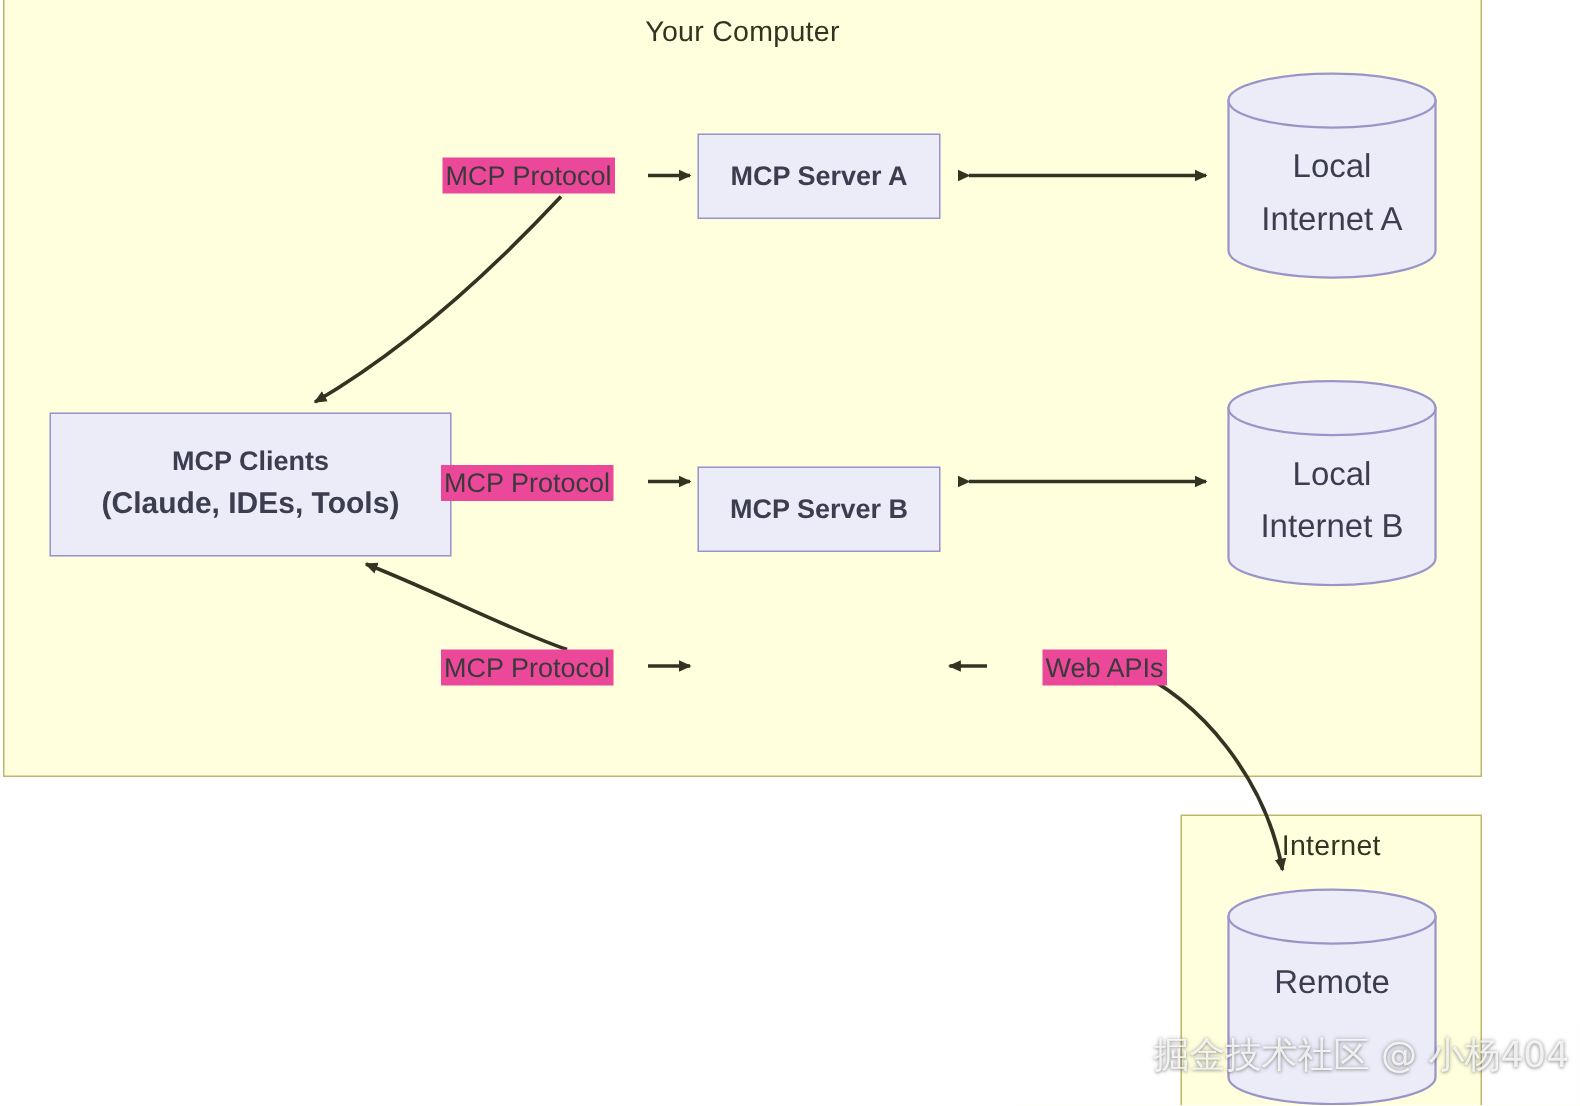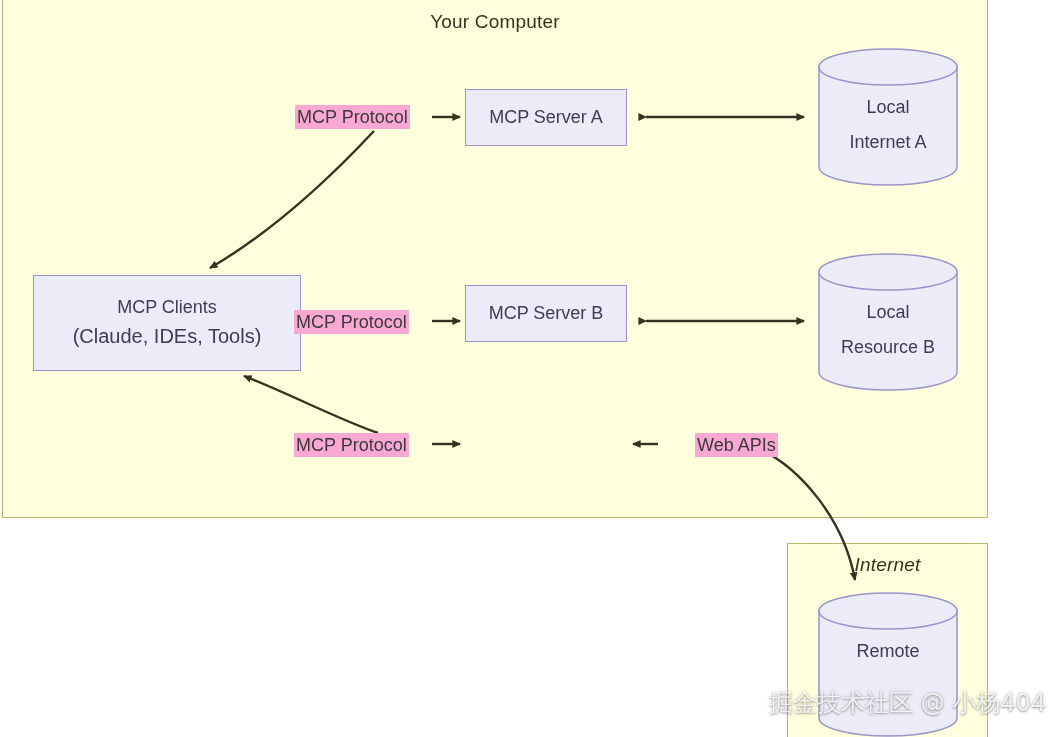--- a/index.html
+++ b/index.html
@@ -36,66 +36,67 @@
   .zone-title {
     position: absolute;
     left: 0;
     right: 0;
     text-align: center;
     font-size: 19px;
     color: #333322;
     letter-spacing: 0.2px;
   }
   #zone-your-computer .zone-title { top: 14px; }
-  #zone-internet .zone-title { top: 10px; font-style: italic; }
+  #zone-internet .zone-title { top: 10px; }
 
   .box {
     position: absolute;
     background: #ececf9;
     border: 1px solid #9a94c9;
     box-sizing: border-box;
     display: flex;
     flex-direction: column;
     align-items: center;
     justify-content: center;
     color: #3d3d50;
     font-size: 18px;
     line-height: 1.55;
     text-align: right;
+    font-weight: bold;
   }
   .box .line2 { font-size: 20px; }
 
   #box-mcp-clients { left: 33px;  top: 275px; width: 268px; height: 96px; }
   #box-server-a    { left: 465px; top: 89px;  width: 162px; height: 57px; }
-  #box-server-b    { left: 465px; top: 285px; width: 162px; height: 57px; }
+  #box-server-b    { left: 465px; top: 311px; width: 162px; height: 57px; }
   #box-server-c    { left: 465px; top: 415px; width: 162px; height: 56px; }
 
   .cyl {
     position: absolute;
   }
   .cyl svg { display: block; }
   .cyl-text {
     position: absolute;
     left: 0;
     right: 0;
     text-align: center;
     color: #3d3d50;
-    font-size: 18px;
+    font-size: 22px;
     line-height: 1.95;
   }
   #cyl-local-a { left: 818px; top: 48px;  width: 140px; height: 138px; }
   #cyl-local-b { left: 818px; top: 253px; width: 140px; height: 138px; }
   #cyl-remote-c{ left: 818px; top: 592px; width: 140px; height: 145px; }
   #cyl-local-a .cyl-text  { top: 42px; }
   #cyl-local-b .cyl-text  { top: 42px; }
   #cyl-remote-c .cyl-text { top: 42px; }
 
   .edge-label {
     position: absolute;
-    background: #f9a8d4;
+    background: #ec4899;
     color: #3a3a3a;
     font-size: 18px;
     line-height: 22px;
     padding: 1px 2px;
     white-space: nowrap;
   }
   #label-proto-a { left: 295px; top: 105px; }
   #label-proto-b { left: 294px; top: 310px; }
   #label-proto-c { left: 294px; top: 433px; }
   #label-web-apis{ left: 695px; top: 433px; }
@@ -199,21 +200,21 @@
     <div class="cyl-text">Local</div>
     <div class="cyl-text" style="top:77px">Internet A</div>
   </div>
 
   <div class="cyl" id="cyl-local-b">
     <svg width="140" height="138" viewBox="0 0 140 138">
       <path d="M1,19 L1,119 A69,18 0 0 0 139,119 L139,19 Z" fill="#ececf9" stroke="#9a94c9" stroke-width="1.5"></path>
       <ellipse cx="70" cy="19" rx="69" ry="18" fill="#ececf9" stroke="#9a94c9" stroke-width="1.5"></ellipse>
     </svg>
     <div class="cyl-text">Local</div>
-    <div class="cyl-text" style="top:77px">Resource B</div>
+    <div class="cyl-text" style="top:77px">Internet B</div>
   </div>
 
   <div class="cyl" id="cyl-remote-c">
     <svg width="140" height="145" viewBox="0 0 140 145">
       <path d="M1,19 L1,126 A69,18 0 0 0 139,126 L139,19 Z" fill="#ececf9" stroke="#9a94c9" stroke-width="1.5"></path>
       <ellipse cx="70" cy="19" rx="69" ry="18" fill="#ececf9" stroke="#9a94c9" stroke-width="1.5"></ellipse>
     </svg>
     <div class="cyl-text">Remote</div>
   </div>
 

